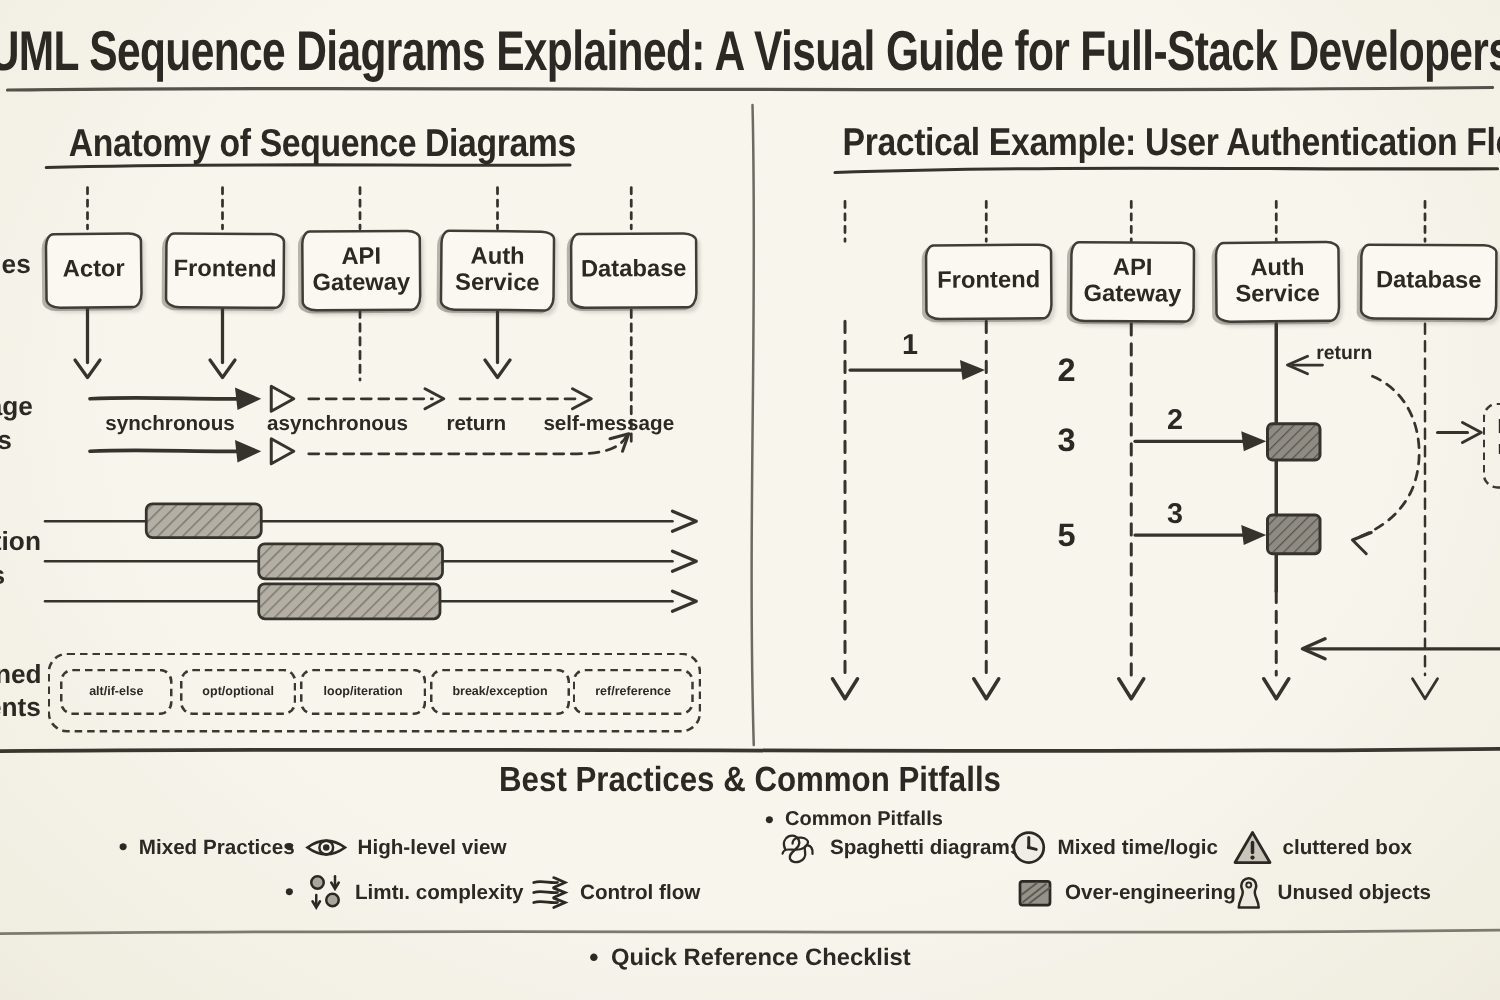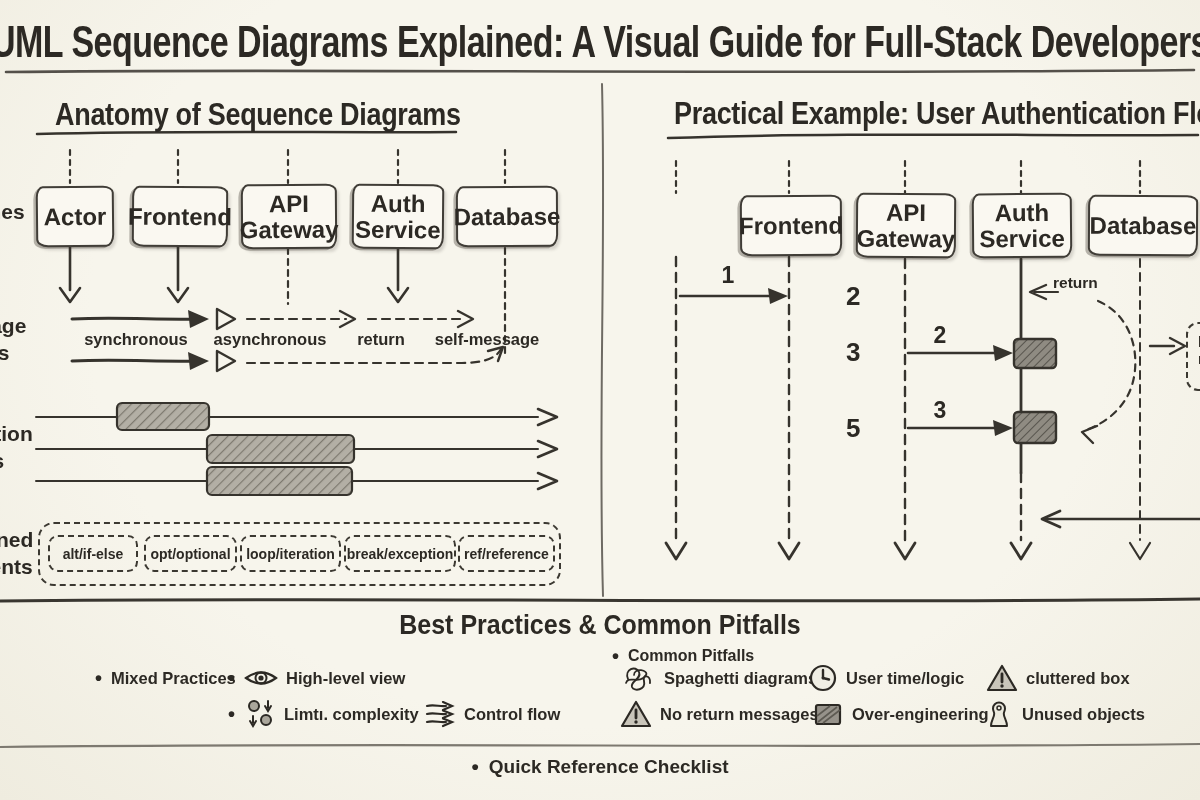--- a/index.html
+++ b/index.html
@@ -7,31 +7,31 @@
     background:radial-gradient(ellipse at 50% 40%, #f7f5ec 60%, #efecdf 100%);
     font-family:"Liberation Sans","DejaVu Sans",sans-serif;color:#2c2924;}
   .strokes{position:absolute;left:0;top:0;pointer-events:none;}
   .title{position:absolute;top:16px;left:50%;transform:translateX(-50%) scaleY(1.32);
     transform-origin:center top;white-space:nowrap;font-size:34px;font-weight:bold;letter-spacing:-0.5px;}
   .sec-heading{position:absolute;font-size:27px;font-weight:bold;white-space:nowrap;
     transform:scaleY(1.15);transform-origin:left top;letter-spacing:-0.3px;}
   .side-label{position:absolute;left:-78px;width:120px;text-align:center;
     font-size:21px;font-weight:bold;line-height:27px;}
   .pbox{position:absolute;display:flex;align-items:center;justify-content:center;
-    text-align:center;font-size:24px;font-weight:bold;line-height:1.06;
+    text-align:center;font-size:19px;font-weight:bold;line-height:1.06;
     background:#faf8f1;border:2.5px solid #403d37;
     border-radius:7px 11px 8px 12px / 11px 7px 12px 8px;
     box-shadow:-3px 2px 0 -0.5px rgba(62,58,50,0.35), 2px 3px 3px rgba(62,58,50,0.18);}
   .msg-label{position:absolute;top:330px;transform:translateX(-50%);
     font-size:16.5px;font-weight:bold;white-space:nowrap;}
   .frag-outer{position:absolute;left:38px;top:522px;width:519px;height:60px;
     border:2.5px dashed #3b3831;border-radius:16px;}
   .frag{position:absolute;top:535px;height:33px;border:2px dashed #3b3831;border-radius:10px;
     display:flex;align-items:center;justify-content:center;
-    font-size:14px;font-weight:bold;white-space:nowrap;}
+    font-size:10px;font-weight:bold;white-space:nowrap;}
   .num{position:absolute;font-size:26px;font-weight:bold;}
   .arr-label{position:absolute;transform:translateX(-50%);font-size:23px;font-weight:bold;}
   .return-label{position:absolute;left:1053px;top:274px;font-size:15.5px;font-weight:bold;}
   .note-box{position:absolute;left:1186px;top:322px;width:52px;height:60px;
     border:2.2px dashed #3b3831;border-radius:12px;padding:5px 0 0 10px;
     font-size:15px;font-weight:bold;line-height:20px;}
   .bp-heading{position:absolute;top:608px;left:50%;transform:translateX(-50%) scaleY(1.12);
     transform-origin:center top;font-size:25px;font-weight:bold;white-space:nowrap;}
   .bp-item{position:absolute;display:flex;align-items:center;height:32px;
     font-size:16.5px;font-weight:bold;white-space:nowrap;}
@@ -305,44 +305,34 @@
 
   <div class="bp-item" style="left:808px;top:662px">
     <span class="ic">
       <svg width="30" height="30" viewBox="0 0 30 30" fill="none" stroke="#2c2924" stroke-linecap="round">
         <circle cx="15" cy="15" r="12" fill="#f0eee4" stroke-width="2.2"></circle>
         <path d="M15 15 V 7" stroke-width="2.4"></path>
           <path d="M15 15 L21 16.5" stroke-width="2.4"></path>
         <circle cx="15" cy="15" r="1.4" fill="#2c2924" stroke="none"></circle>
       </svg>
       </span>
-    <span>User time/logic</span>
+    <span>Mixed time/logic</span>
   </div>
 
   <div class="bp-item" style="left:986px;top:662px">
     <span class="ic">
       <svg width="32" height="28" viewBox="0 0 32 28" fill="none" stroke="#2c2924" stroke-linejoin="round" stroke-linecap="round">
         <path d="M16 2 L30 26 H2 Z" fill="#c9c5ba" stroke-width="2.2"></path>
         <path d="M16 10 V 18" stroke-width="2.8"></path>
           <circle cx="16" cy="22" r="1.7" fill="#2c2924" stroke="none"></circle>
       </svg>
       </span>
     <span>cluttered box</span>
   </div>
 
-  <div class="bp-item" style="left:620px;top:698px">
-    <span class="ic">
-      <svg width="32" height="28" viewBox="0 0 32 28" fill="none" stroke="#2c2924" stroke-linejoin="round" stroke-linecap="round">
-        <path d="M16 2 L30 26 H2 Z" fill="#c9c5ba" stroke-width="2.2"></path>
-        <path d="M16 10 V 18" stroke-width="2.8"></path>
-          <circle cx="16" cy="22" r="1.7" fill="#2c2924" stroke="none"></circle>
-      </svg>
-      </span>
-    <span>No return messages</span>
-  </div>
 
   <div class="bp-item" style="left:812px;top:698px">
     <span class="ic">
       <svg width="32" height="28" viewBox="0 0 32 28" fill="none" stroke="#2c2924">
         <rect x="4" y="5" width="24" height="19" rx="2" fill="#96928a" stroke-width="2.2"></rect>
         <path d="M6 22 L25 7 M11 23 L28 10 M5 16 L18 6" stroke="#5d5a52" stroke-width="1.6"></path>
       </svg>
       </span>
     <span>Over-engineering</span>
   </div>

